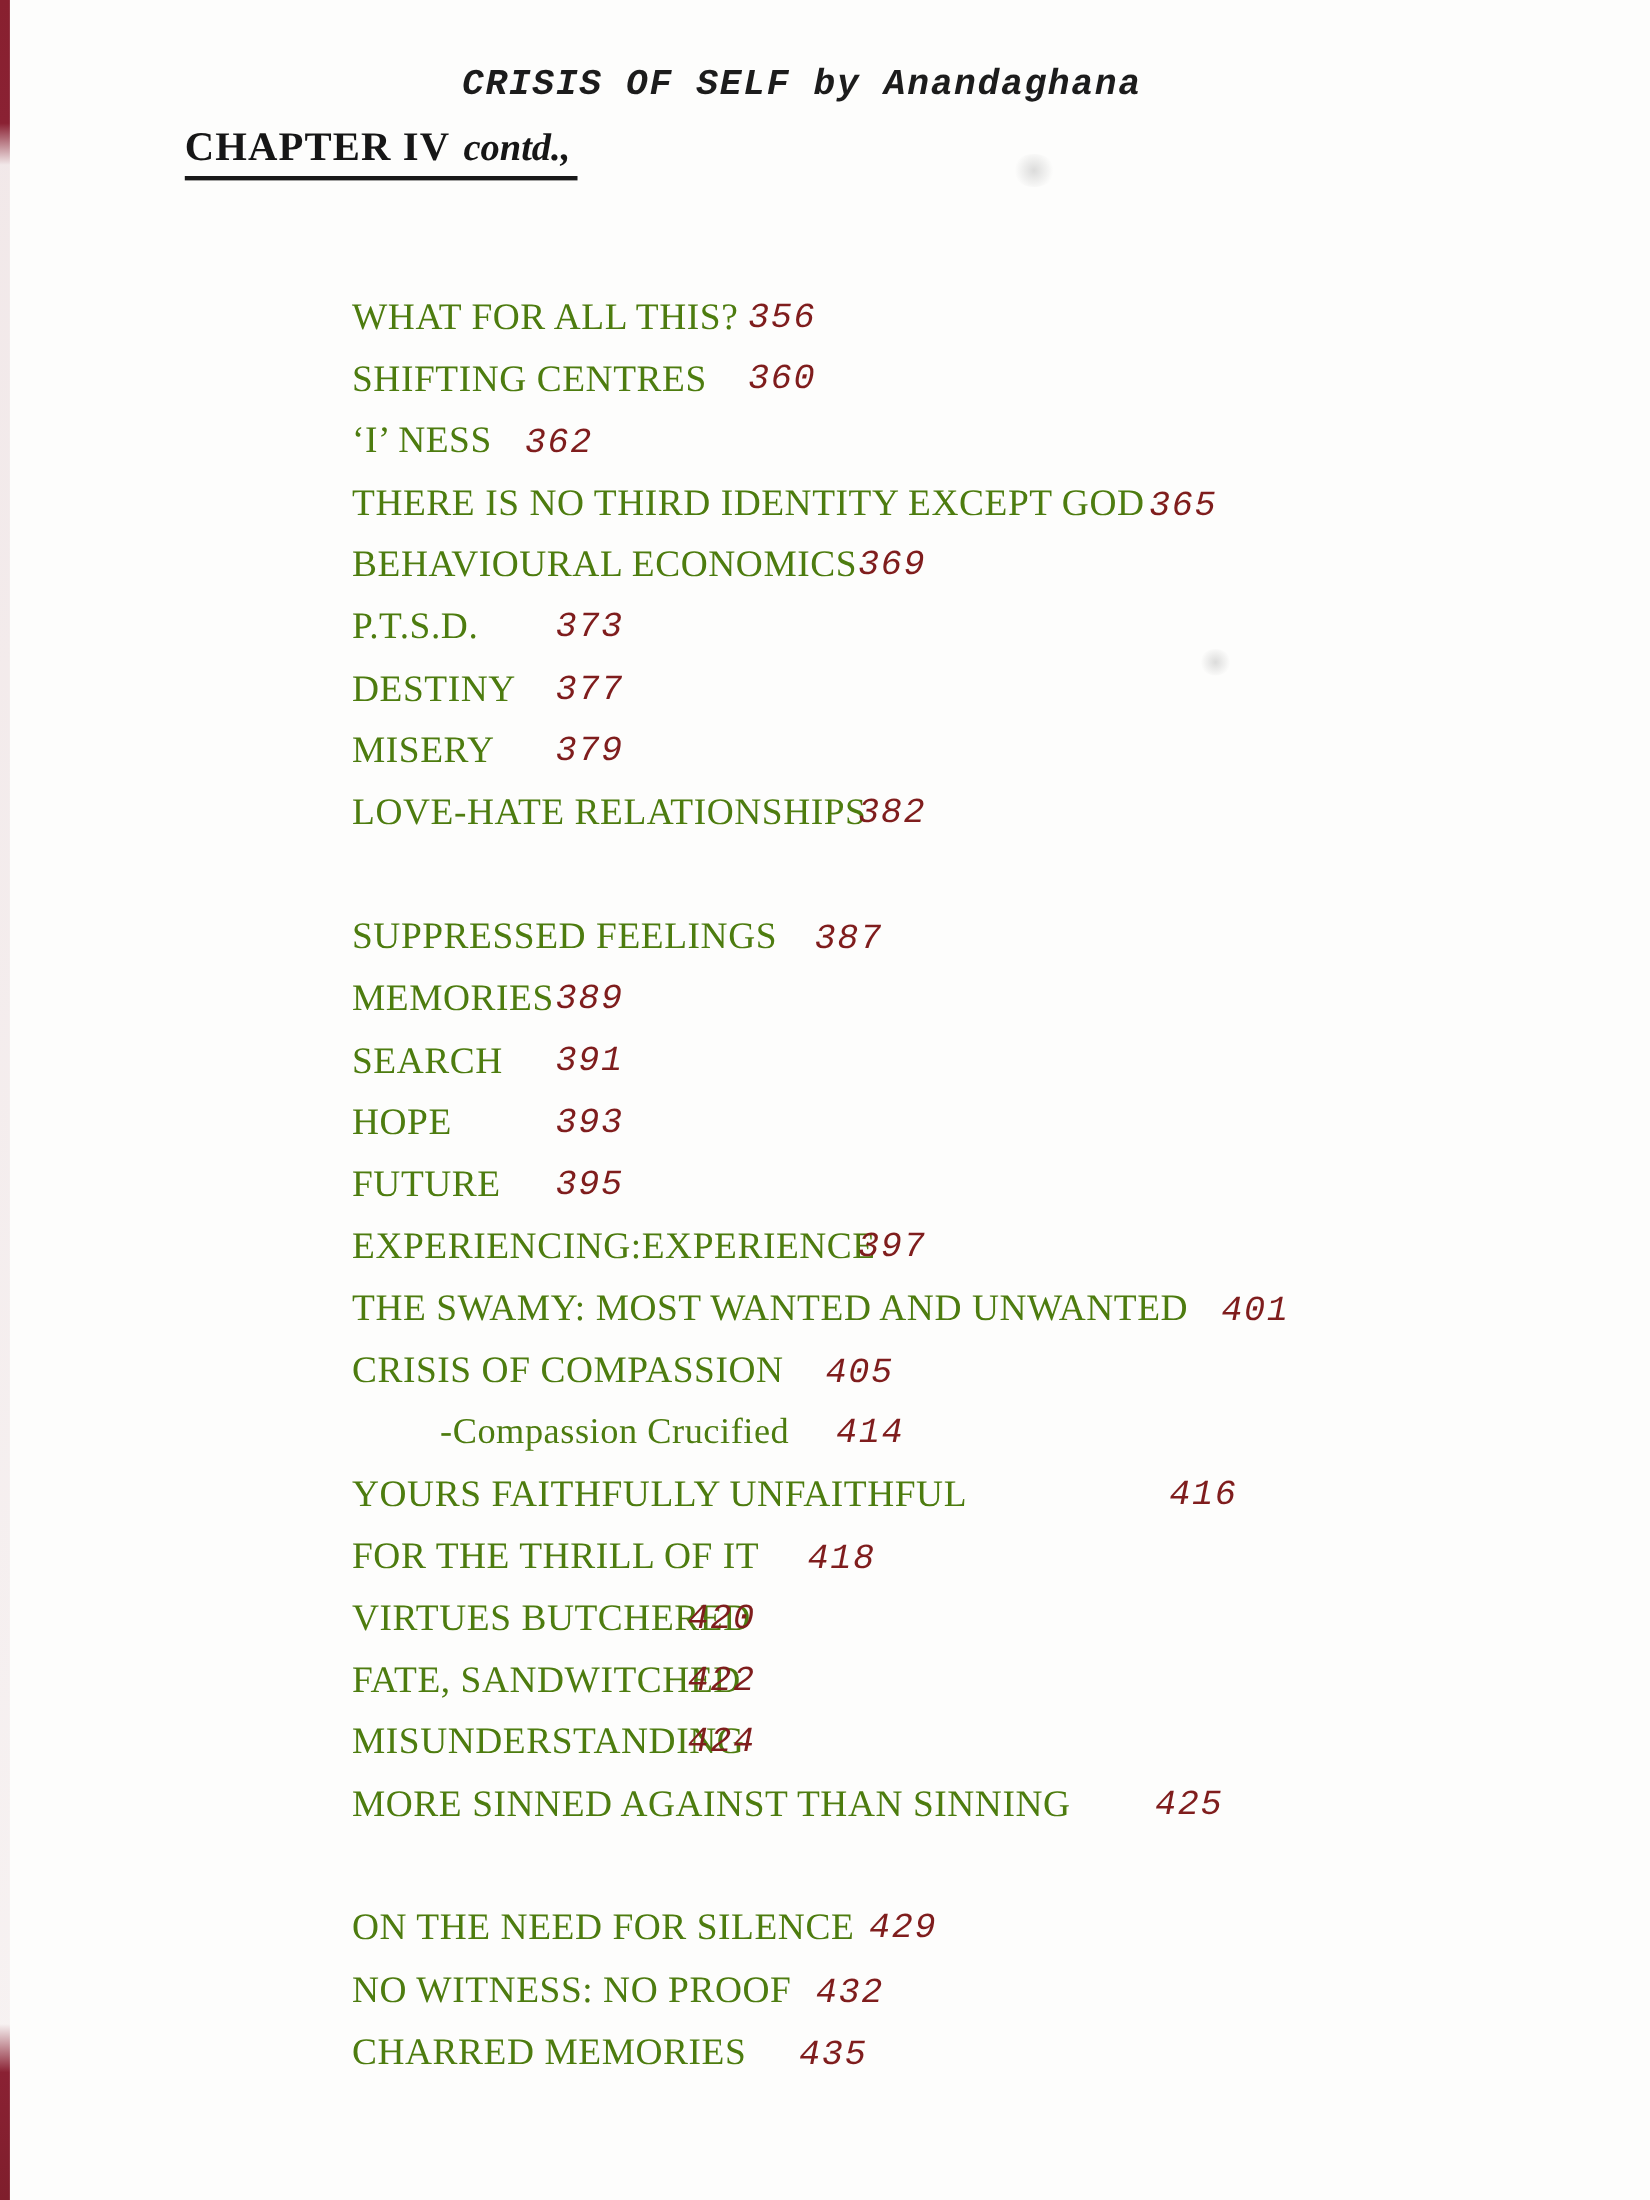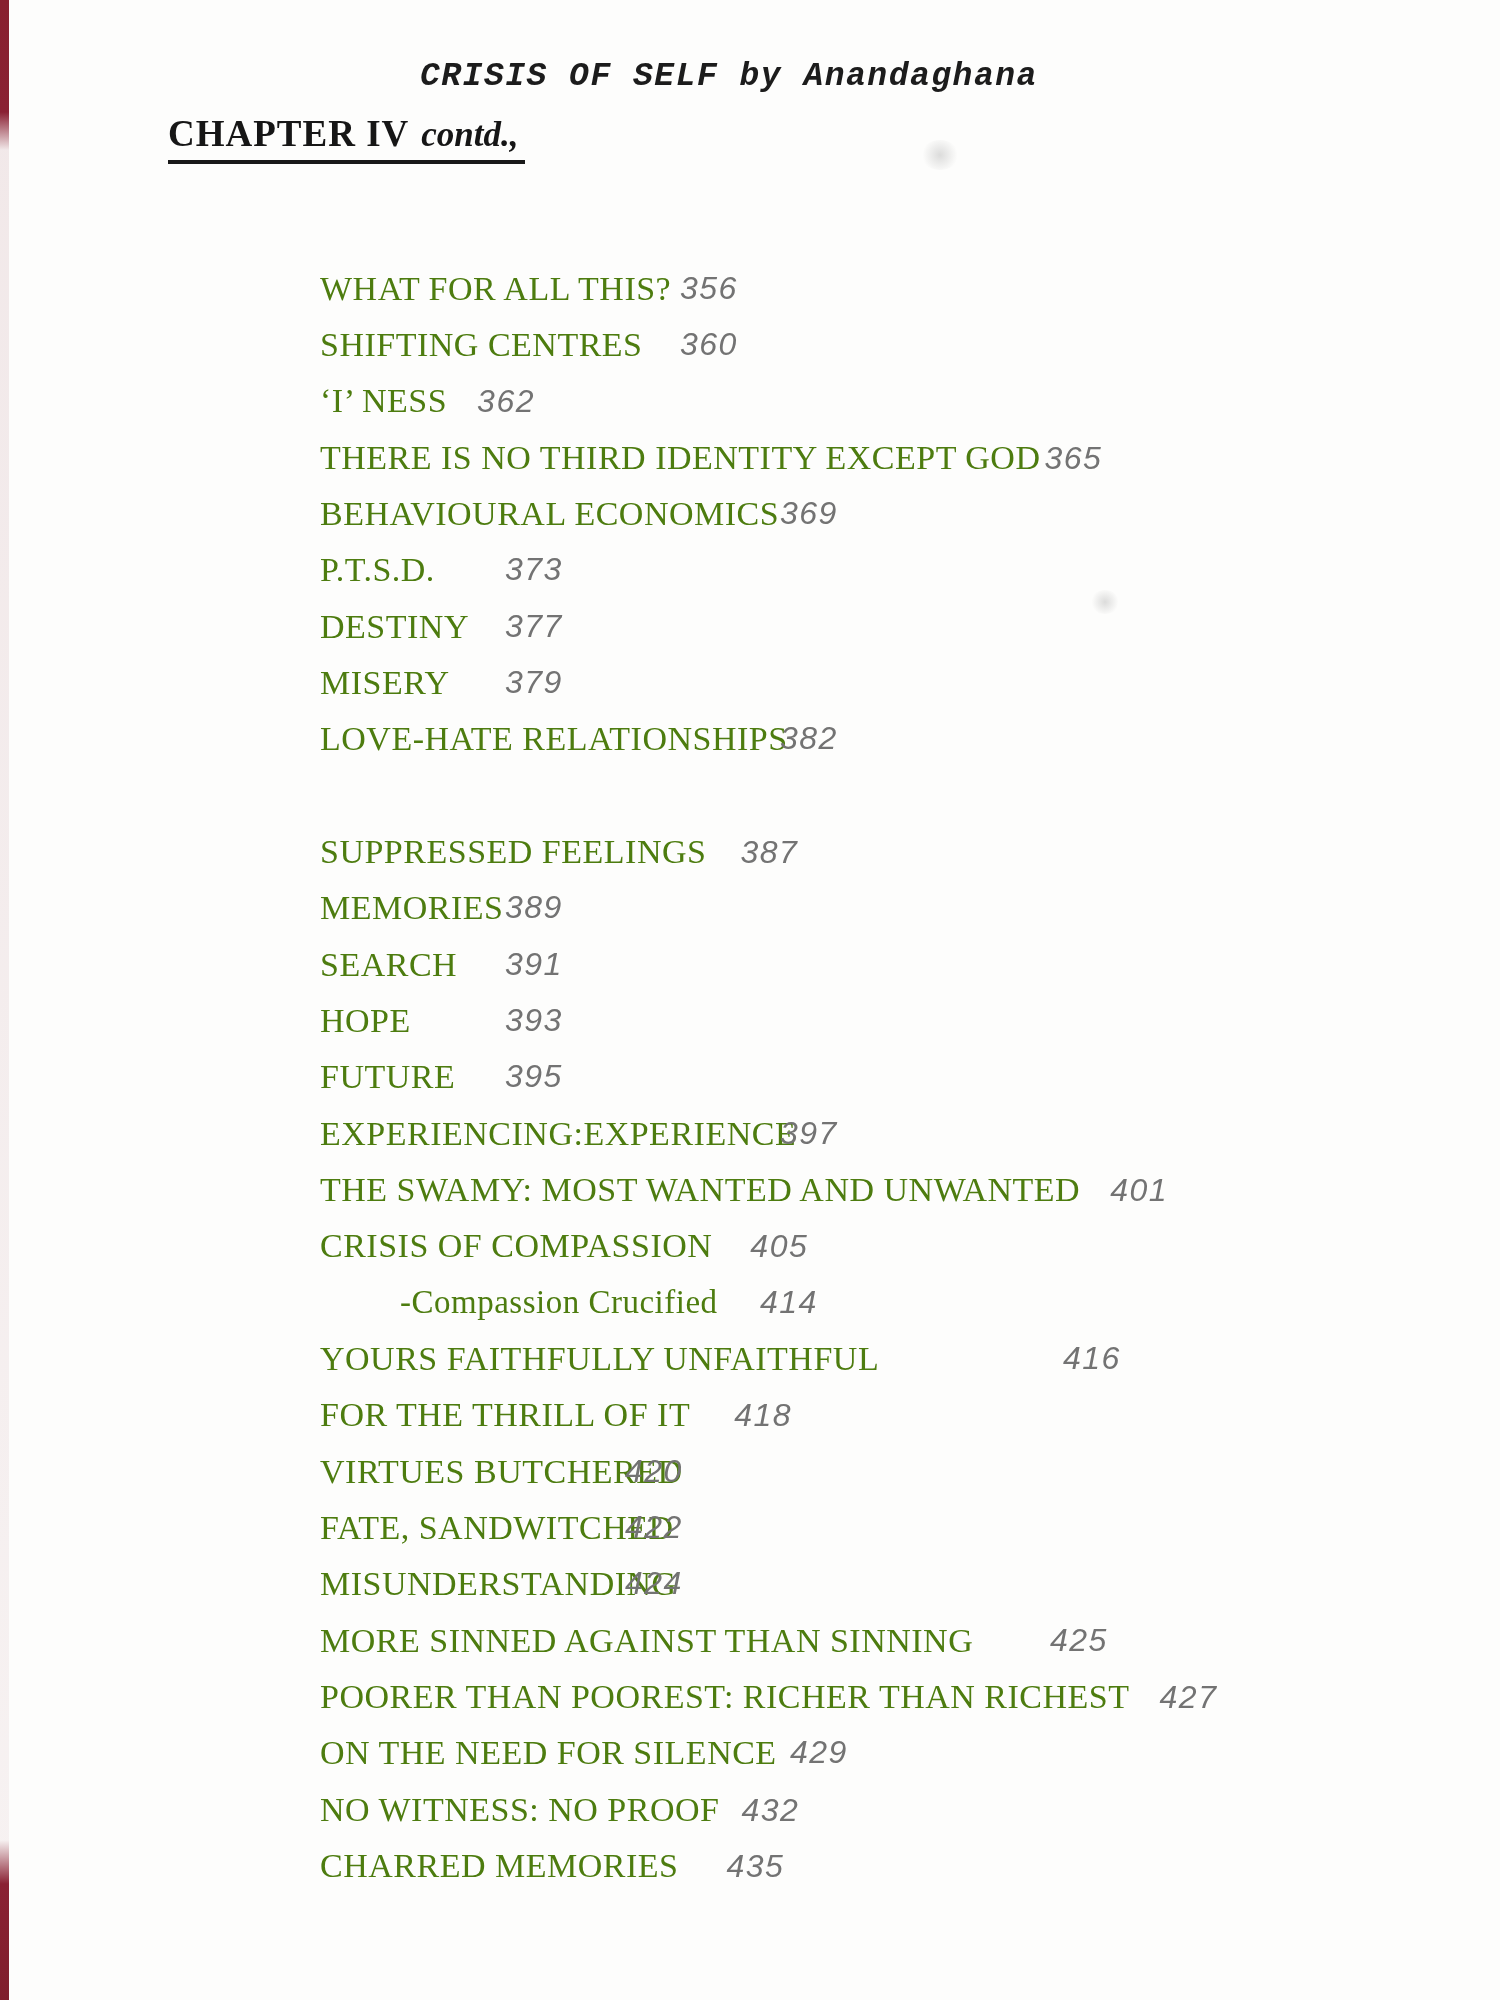--- a/index.html
+++ b/index.html
@@ -68,25 +68,25 @@
   }
   .row.indent { left: 400px; }
   .t {
     font-family: "Liberation Serif", serif;
     font-size: 34px;
     letter-spacing: 0.5px;
     color: #4d7c0f;
   }
   .t.mixed { font-size: 33px; }
   .n {
-    font-family: Liberation Sans, sans-serif;
+    font-family: Liberation Mono, monospace;
     font-style: italic;
     font-size: 32px;
     letter-spacing: 1.5px;
-    color: #737373;
+    color: #7f1d1d;
   }
   .n.abs { position: absolute; top: 0; }
   
   .smudge {
     position: absolute;
     border-radius: 50%;
     background: radial-gradient(circle, rgba(120,120,120,0.25) 0%, rgba(120,120,120,0) 70%);
   }
 </style>
 </head>
@@ -193,24 +193,20 @@
     <span class="n abs" style="left:305px">422</span>
   </div>
   <div class="row" style="top:1565px">
     <span class="t">MISUNDERSTANDING</span>
     <span class="n abs" style="left:305px">424</span>
   </div>
   <div class="row" style="top:1622px">
     <span class="t">MORE SINNED AGAINST THAN SINNING</span>
     <span class="n abs" style="left:730px">425</span>
   </div>
-  <div class="row" style="top:1678px">
-    <span class="t">POORER THAN POOREST: RICHER THAN RICHEST</span>
-    <span class="n" style="margin-left:26px">427</span>
-  </div>
   <div class="row" style="top:1734px">
     <span class="t">ON THE NEED FOR SILENCE</span>
     <span class="n abs" style="left:470px">429</span>
   </div>
   <div class="row" style="top:1791px">
     <span class="t">NO WITNESS: NO PROOF</span>
     <span class="n" style="margin-left:18px">432</span>
   </div>
   <div class="row" style="top:1847px">
     <span class="t">CHARRED MEMORIES</span>

